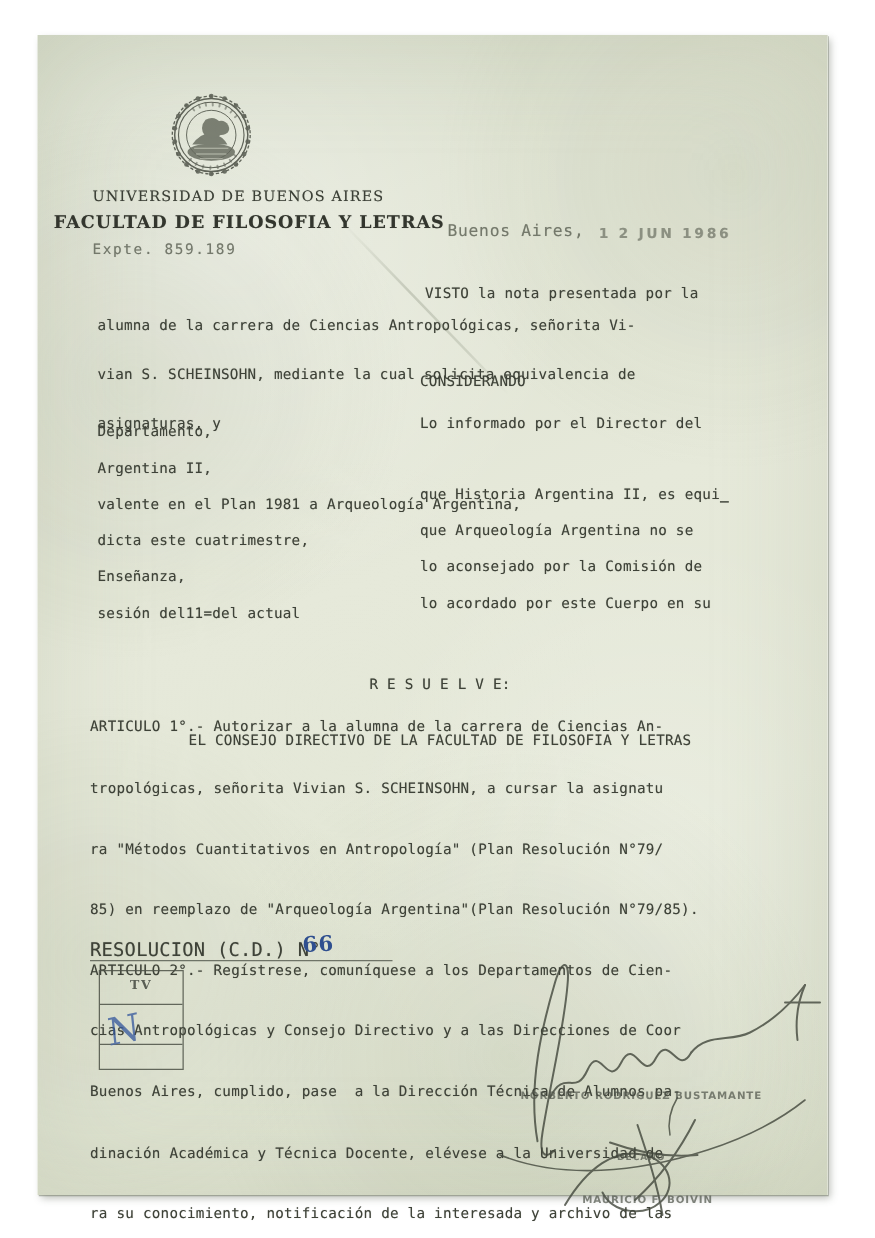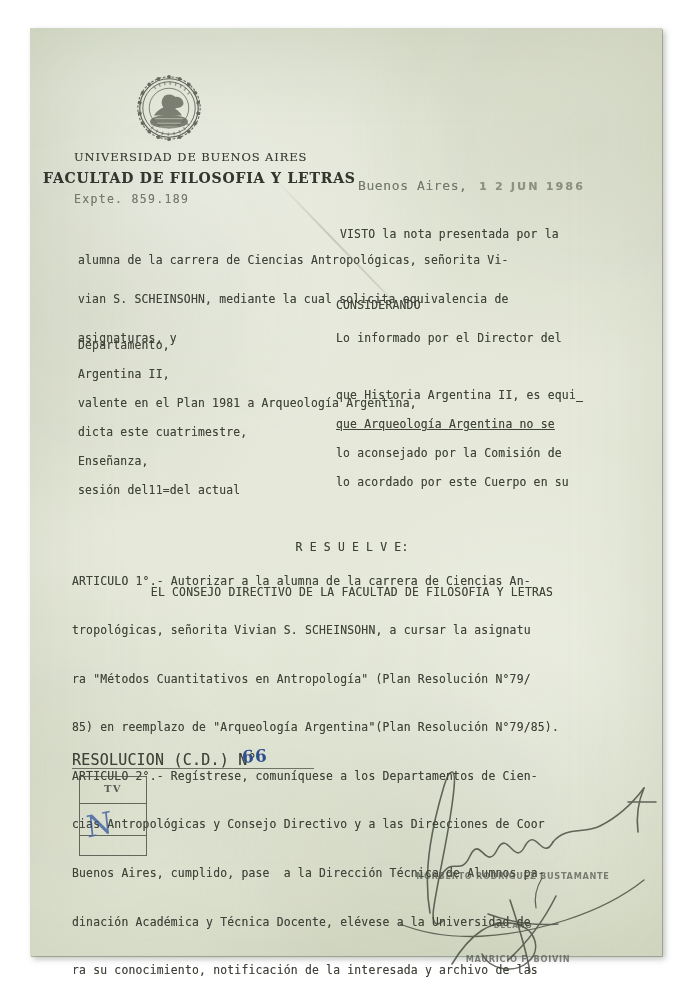--- a/index.html
+++ b/index.html
@@ -300,21 +300,21 @@
   <div class="ink body-line" id="visto-block">
     <div>alumna de la carrera de Ciencias Antropológicas, señorita Vi-</div>
     <div>vian S. SCHEINSOHN, mediante la cual solicita equivalencia de</div>
     <div>asignaturas, y</div>
   </div>
 
   <div class="ink cons-right" style="top:270px;">CONSIDERANDO</div>
 
   <div class="ink cons-right" style="top:303px;">Lo informado por el Director del</div>
   <div class="ink cons-right" style="top:360px;"><span>que Historia Argentina II, es equi</span><span class="u"> </span></div>
-  <div class="ink cons-right" style="top:389px;text-decoration:underline;">que Arqueología Argentina no se</div>
+  <div class="ink cons-right" style="top:389px;">que Arqueología Argentina no se</div>
   <div class="ink cons-right" style="top:418px;">lo aconsejado por la Comisión de</div>
   <div class="ink cons-right" style="top:447px;">lo acordado por este Cuerpo en su</div>
 
   <div class="ink cons-left" style="top:310px;">Departamento,</div>
   <div class="ink cons-left" style="top:339px;">Argentina II,</div>
   <div class="ink cons-left" style="top:368px;">valente en el Plan 1981 a Arqueología Argentina,</div>
   <div class="ink cons-left" style="top:397px;">dicta este cuatrimestre,</div>
   <div class="ink cons-left" style="top:426px;">Enseñanza,</div>
   <div class="ink cons-left" style="top:455px;"><span>sesión del</span><span class="strong">11</span><span class="strong">=del actual</span></div>
 

